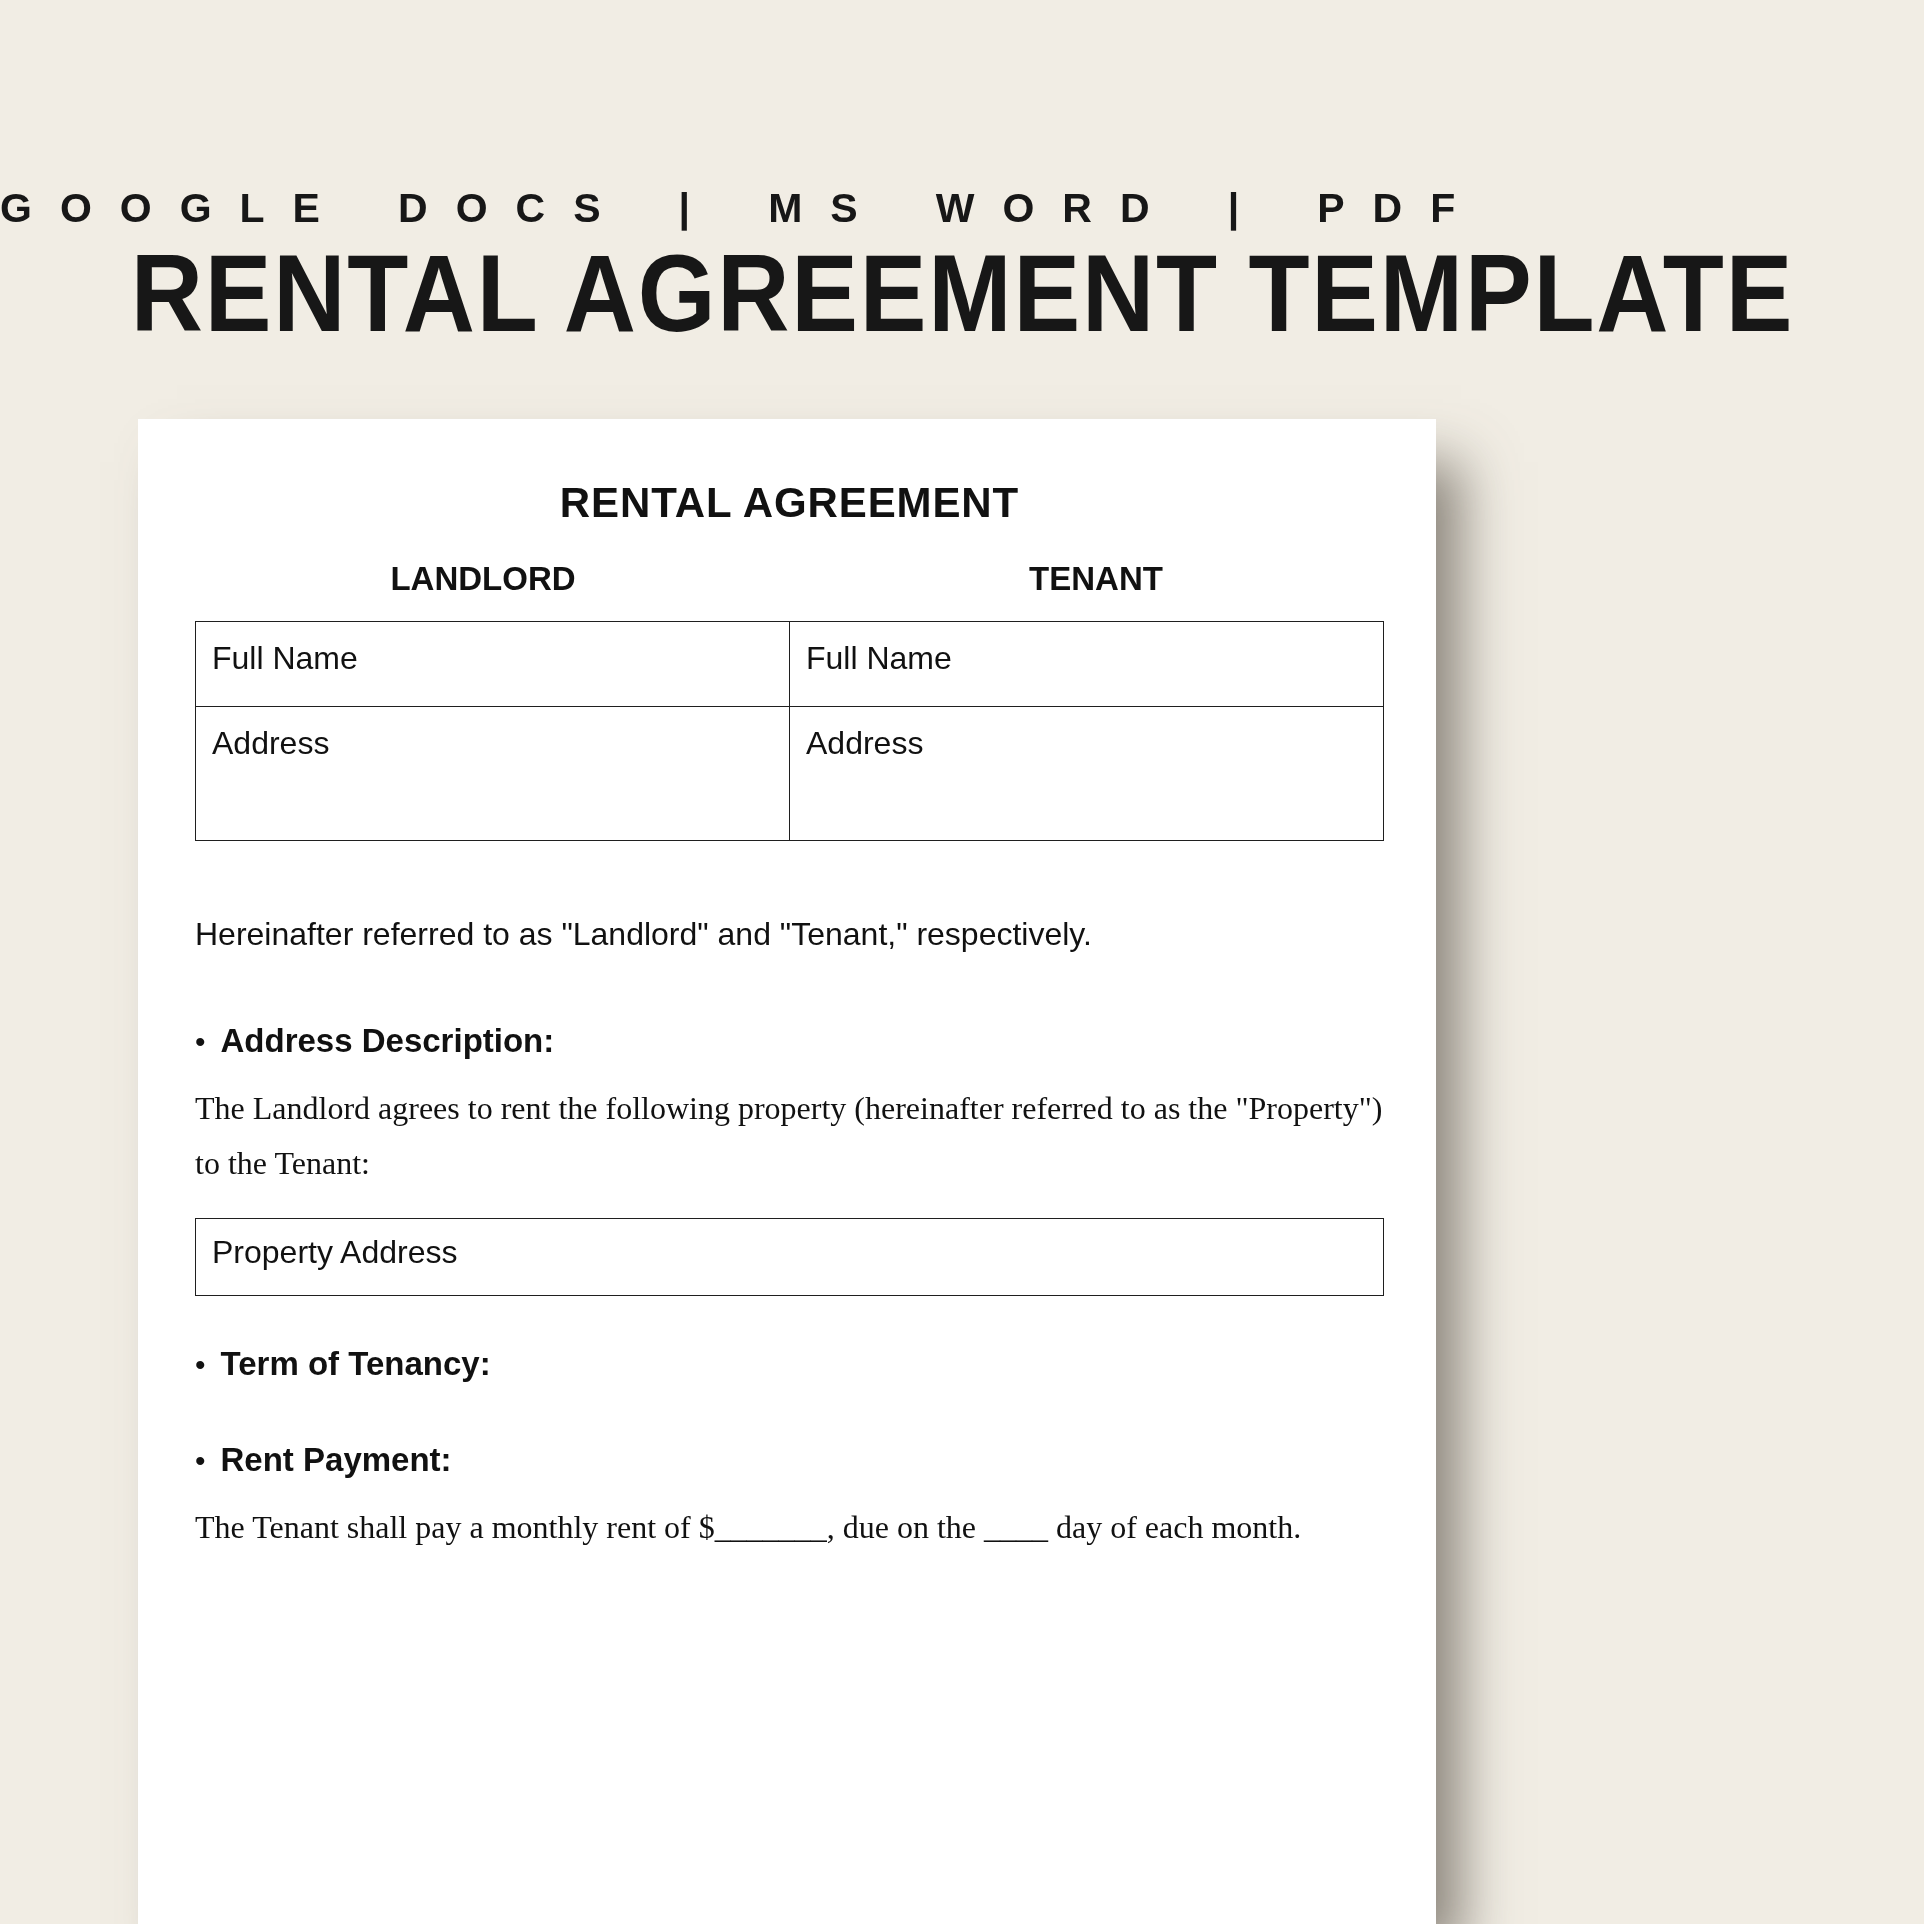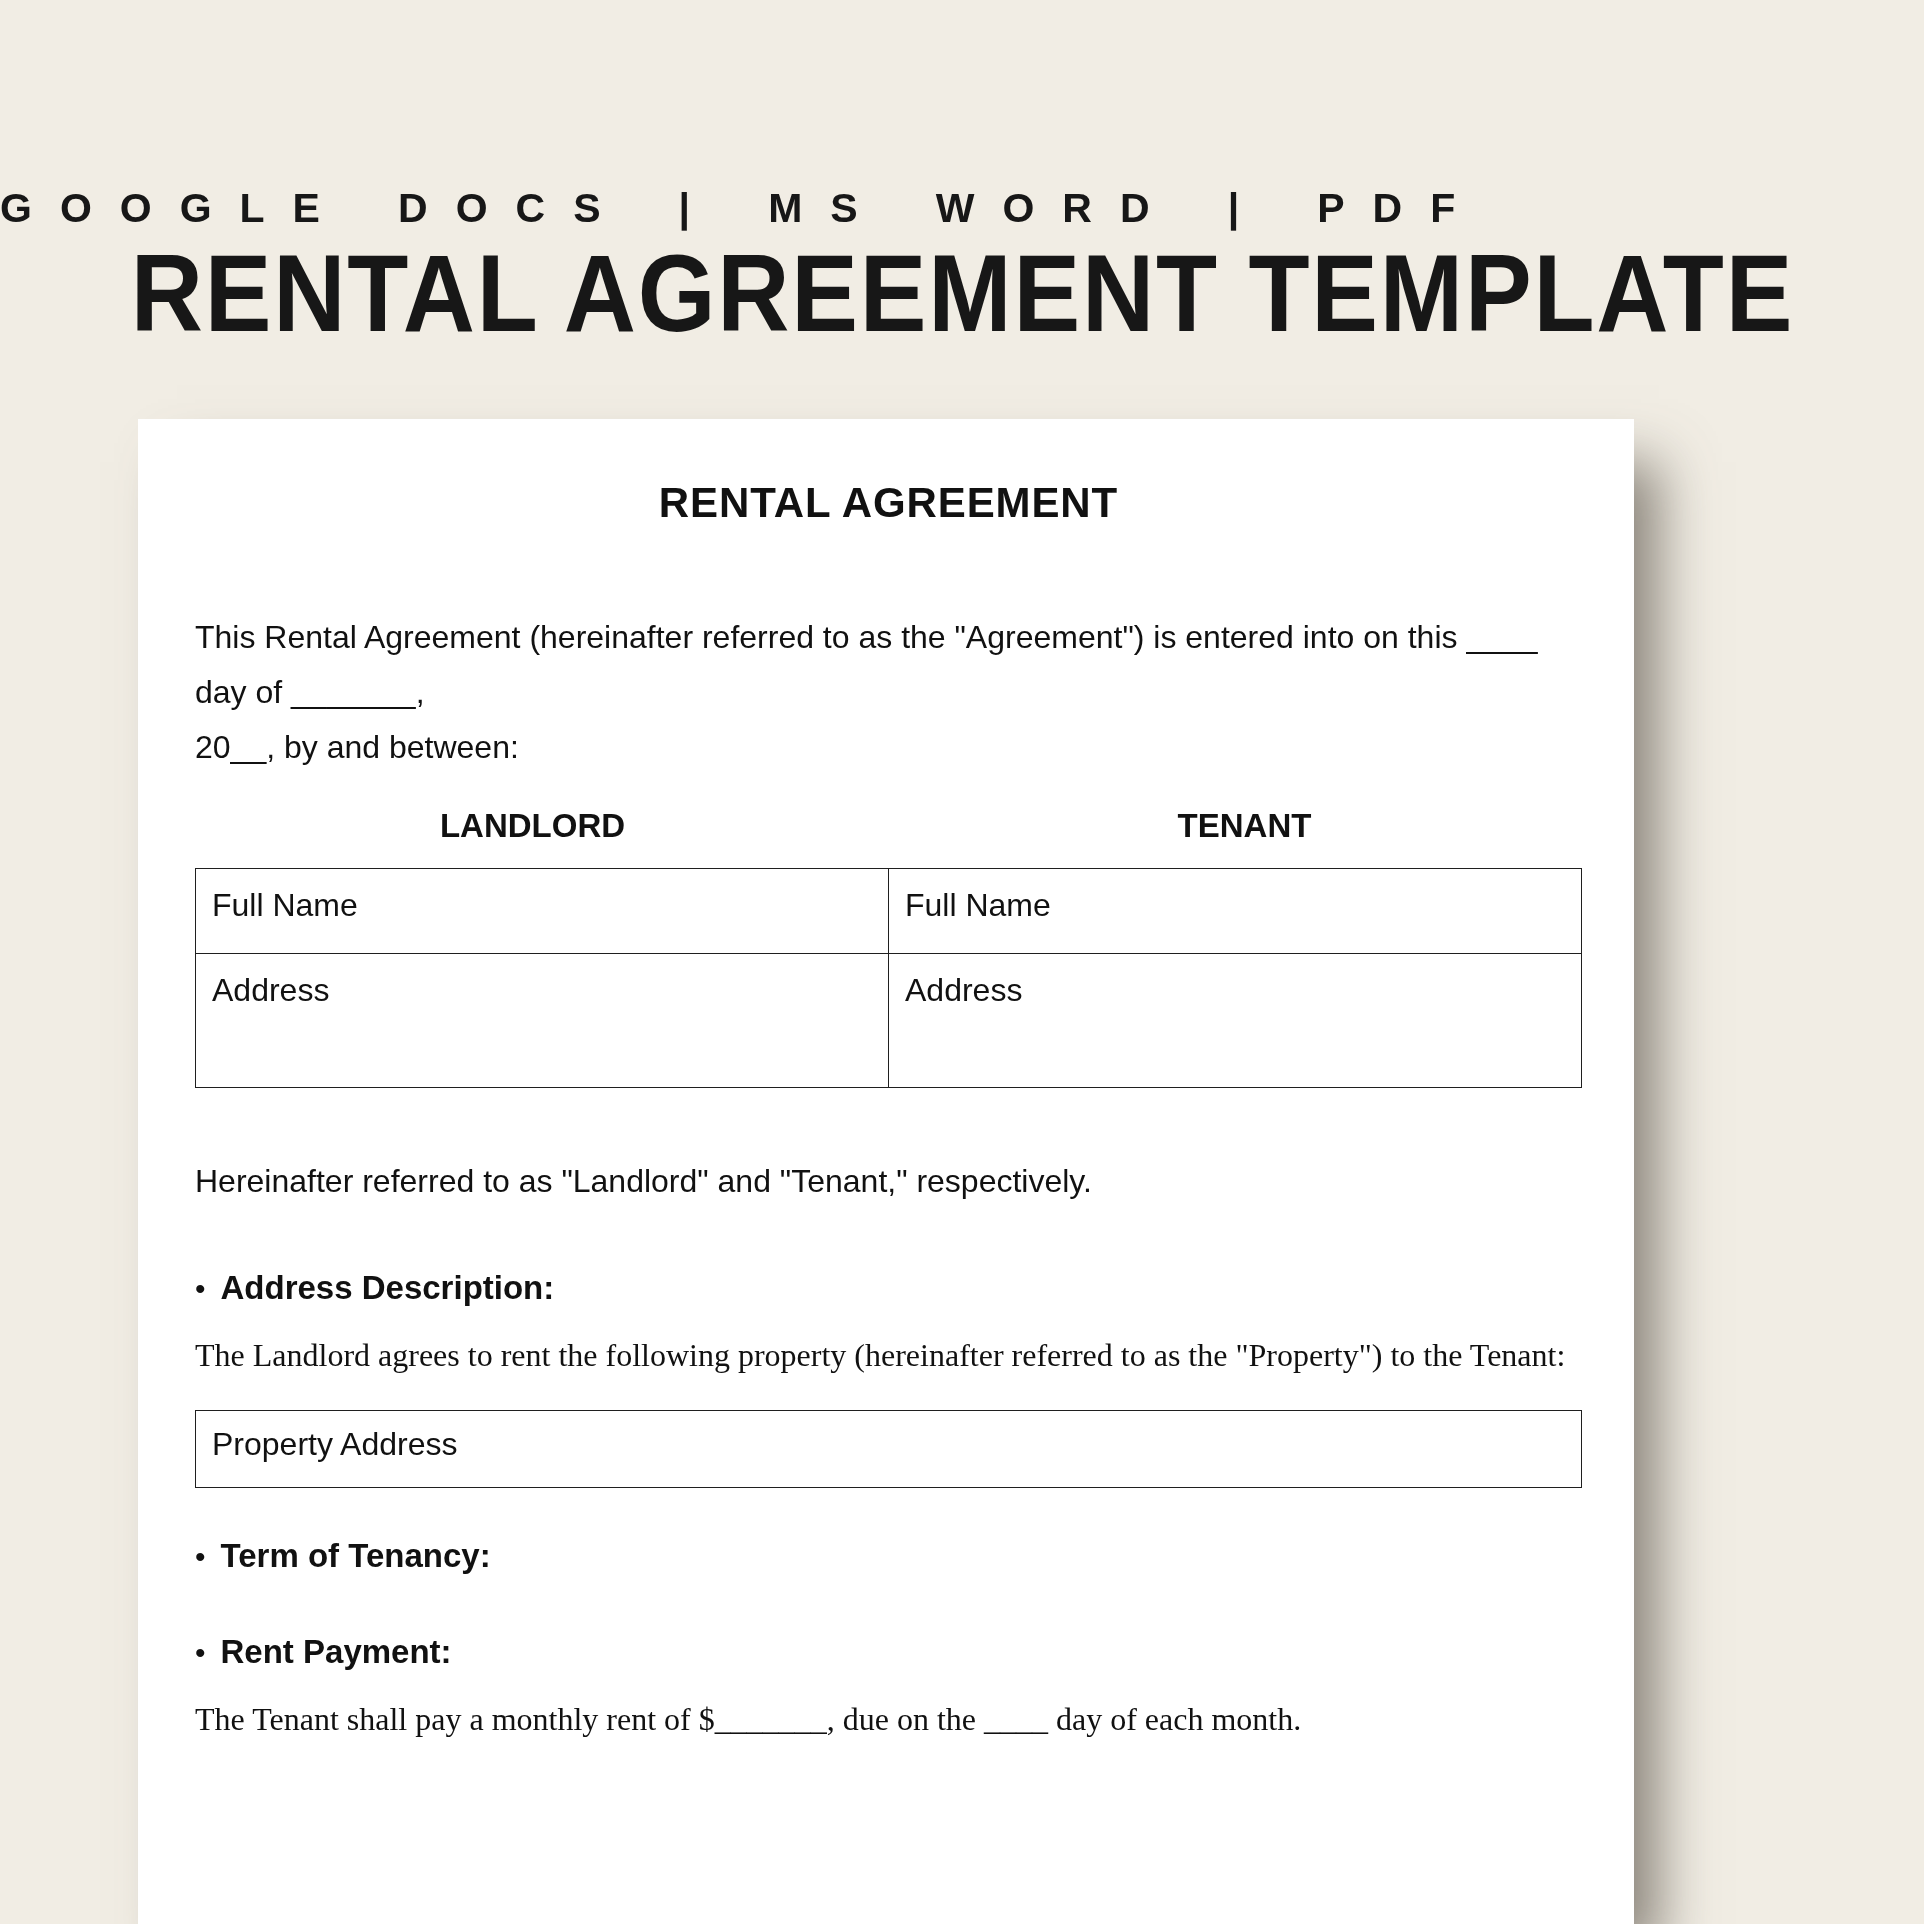--- a/index.html
+++ b/index.html
@@ -28,21 +28,21 @@
     letter-spacing: 1.8px;
     transform: scaleY(1.10);
     transform-origin: center top;
     white-space: nowrap;
   }
 
   
   .page {
     position: absolute;
     left: 138px; top: 419px;
-    width: 1496px; height: 1506px;
+    width: 1298px; height: 1506px;
     background: #ffffff;
     box-shadow: 32px 36px 52px -7.1px rgba(96, 88, 78, 0.70);
     padding: 52px 52px 16px 57px;
   }
   .doc-title {
     margin: 0; padding-top: 7.1px;
     text-align: center;
     font-size: 42px; font-weight: 700;
     letter-spacing: 0.9px;
     line-height: 50px;
@@ -112,24 +112,20 @@
 
 <div class="banner">
   <div class="banner-formats">GOOGLE DOCS | MS WORD | PDF</div>
   <div class="banner-title">RENTAL AGREEMENT TEMPLATE</div>
 </div>
 
 <div class="page">
 
   <h1 class="doc-title">RENTAL AGREEMENT</h1>
 
-  <p class="para intro">
-    <span class="line">This Rental Agreement (hereinafter referred to as the "Agreement") is entered into on this ____ day of _______,</span>
-    <span class="line">20__, by and between:</span>
-  </p>
 
   <div class="party-labels">
     <div>LANDLORD</div>
     <div>TENANT</div>
   </div>
 
   <table class="parties-table">
     <tbody>
       <tr class="row-name">
         <td>Full Name</td>

